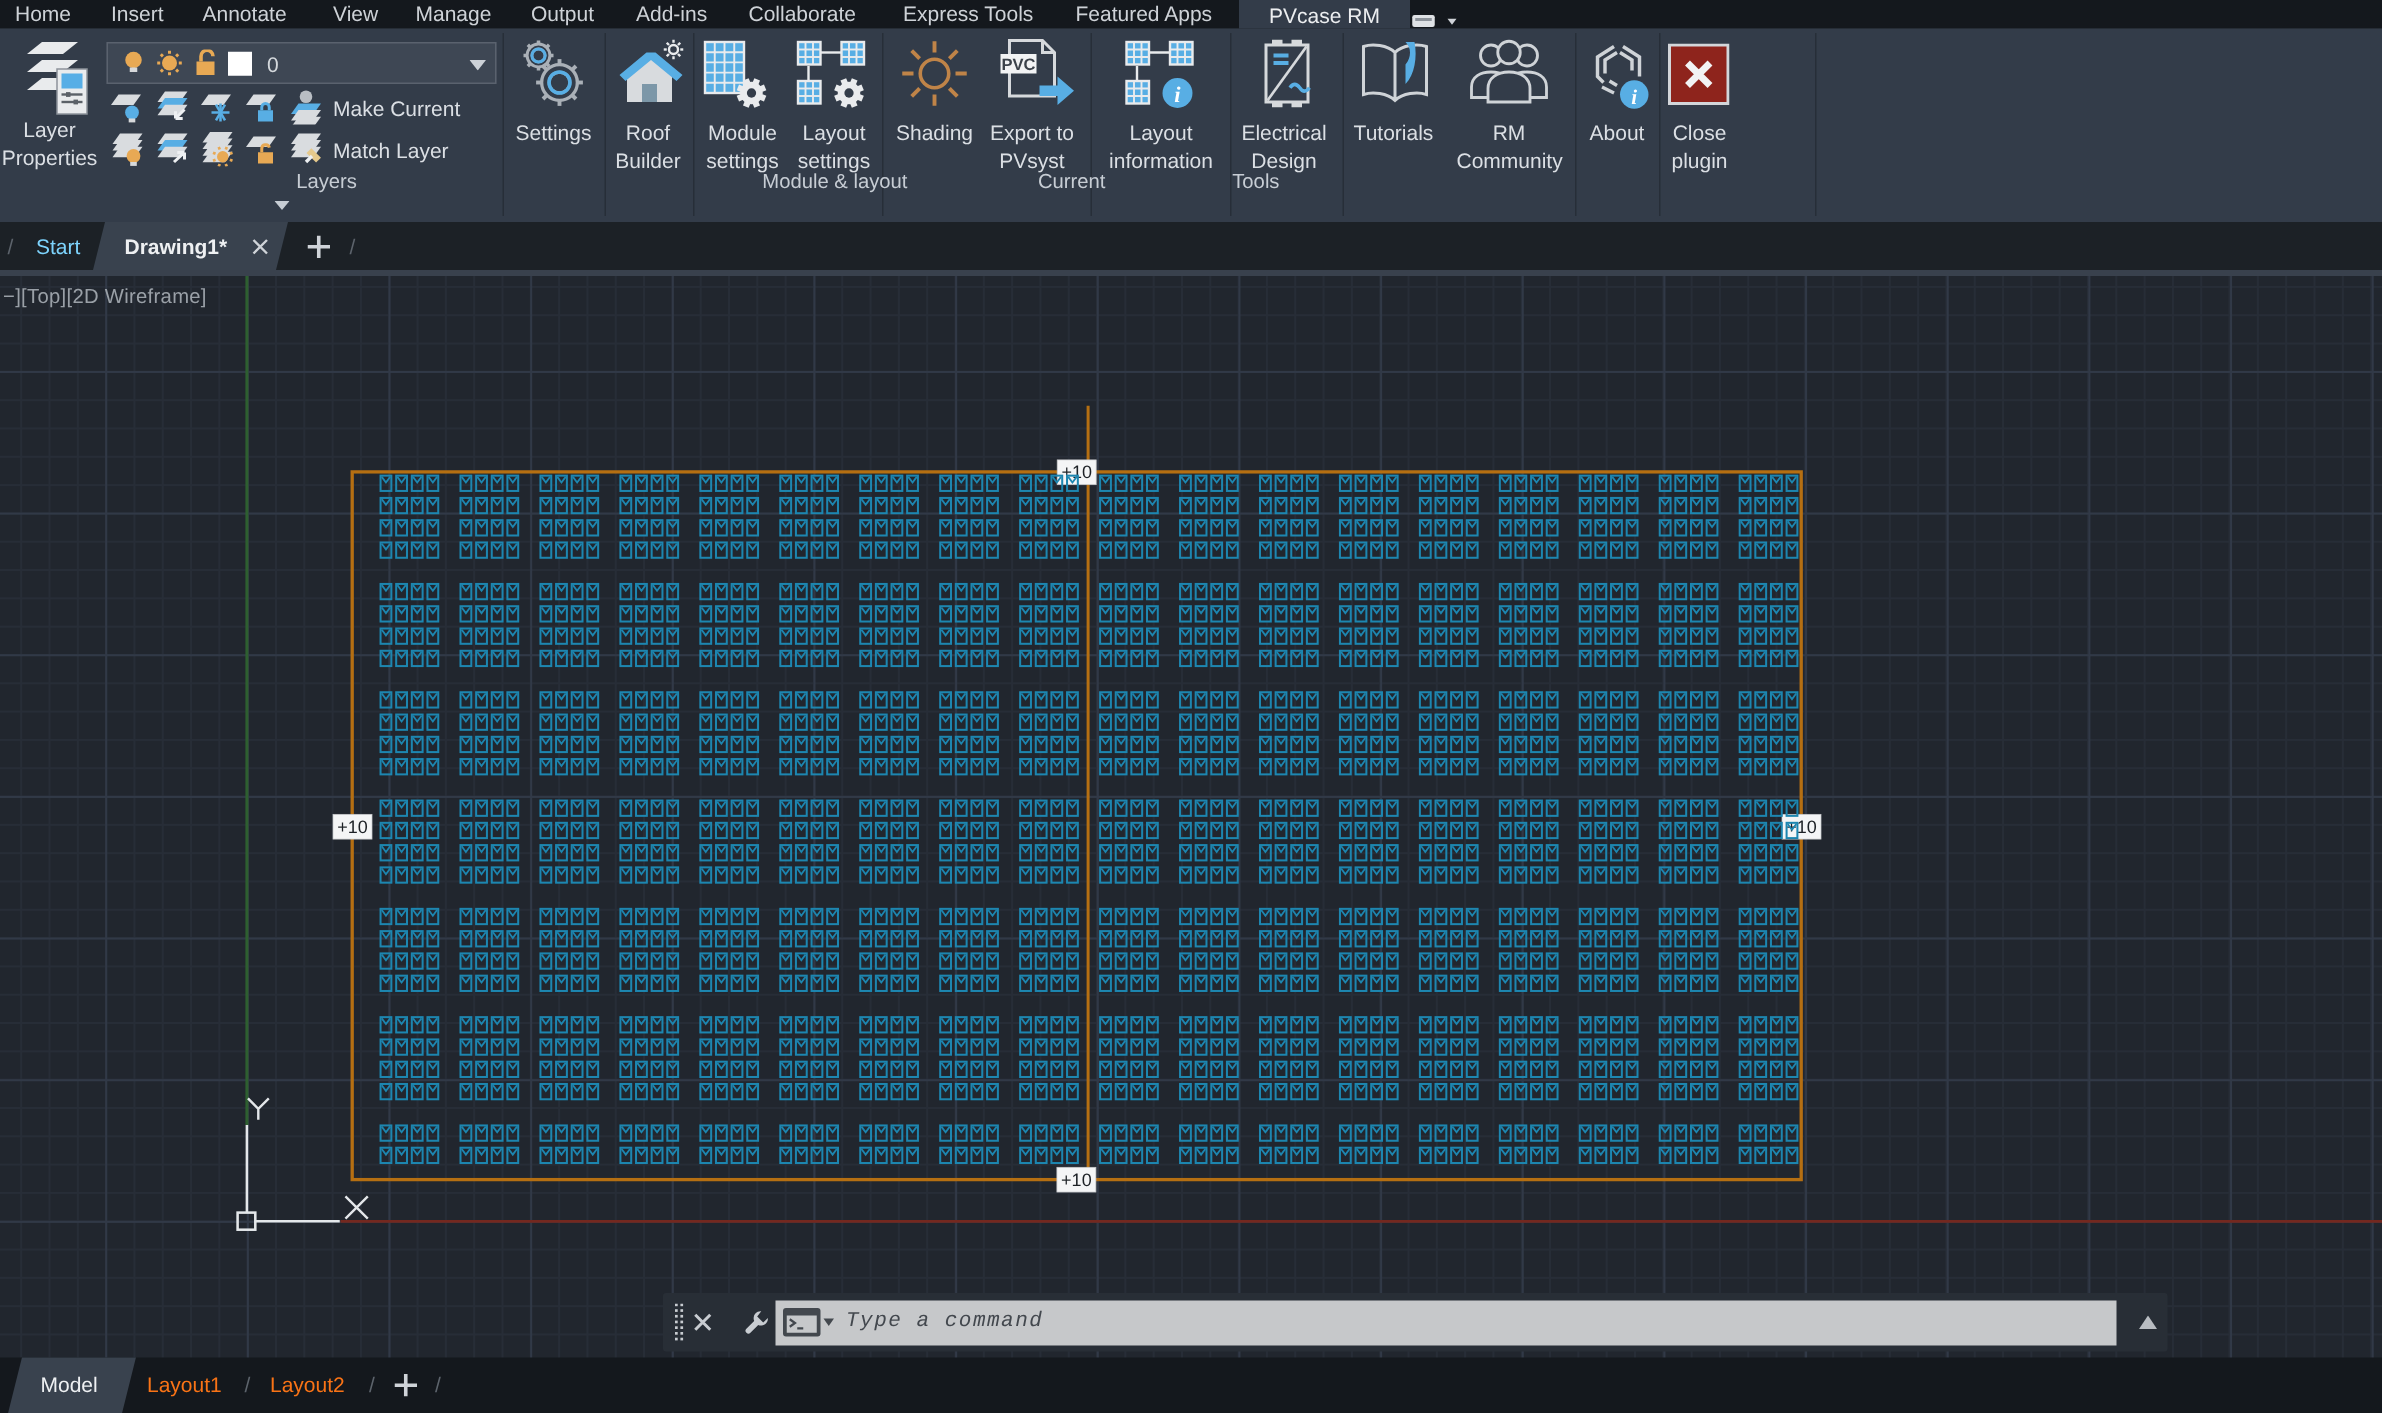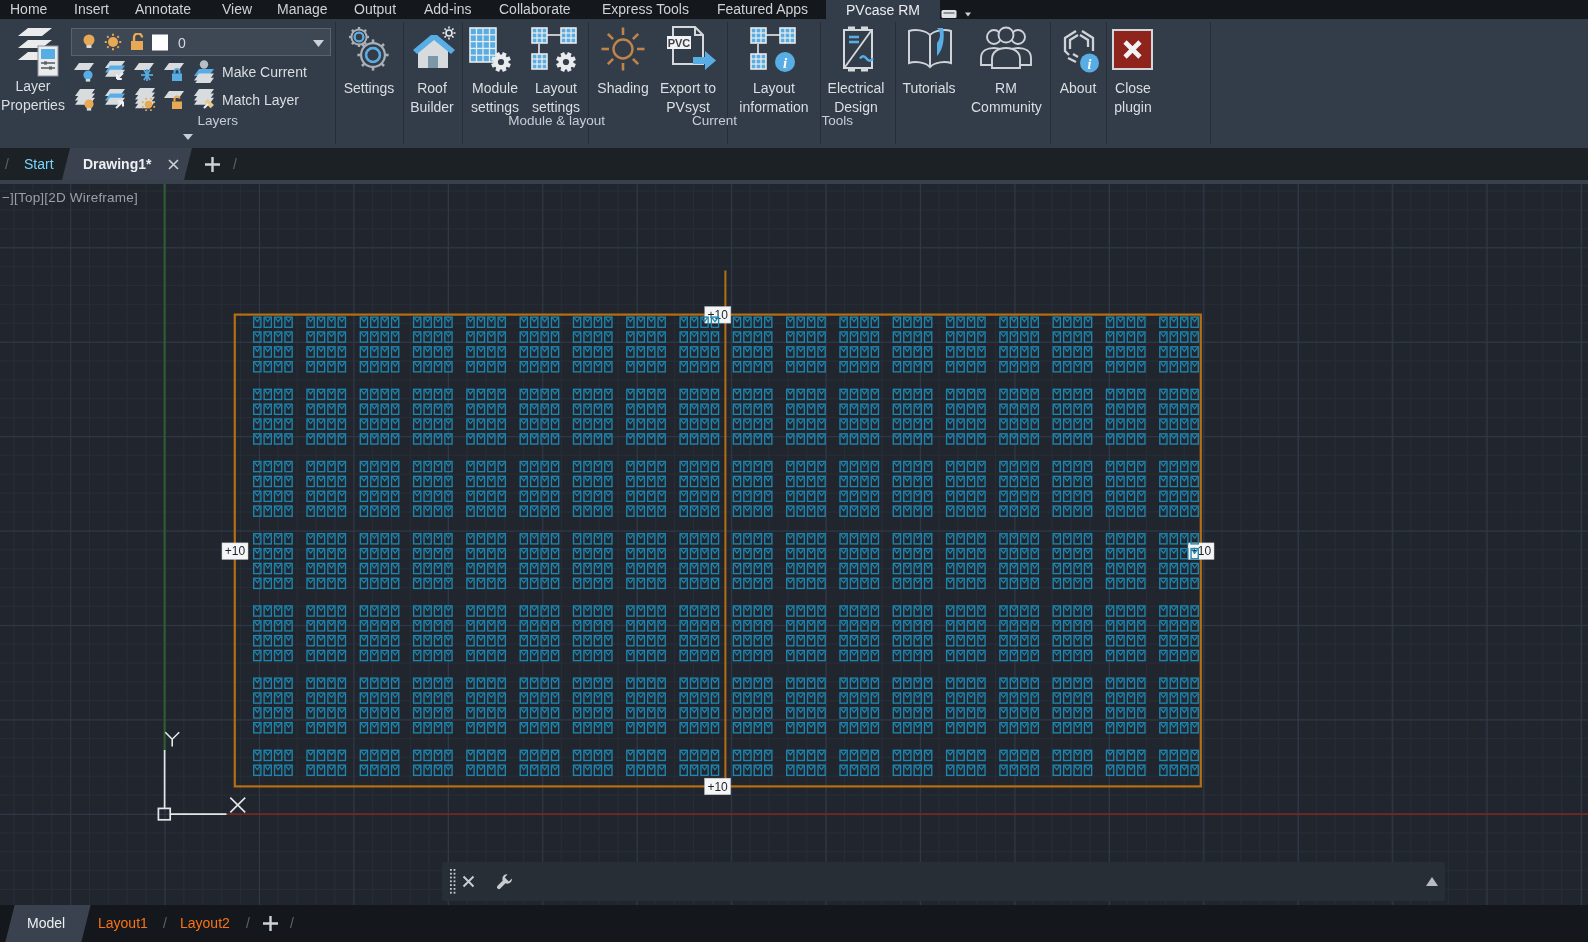--- a/index.html
+++ b/index.html
@@ -605,20 +605,30 @@
       <rect x="3.6" y="19.0" width="1.8" height="1.8" fill="#c8ccd1"></rect>
       <rect x="0.0" y="22.799999999999997" width="1.8" height="1.8" fill="#c8ccd1"></rect>
       <rect x="3.6" y="22.799999999999997" width="1.8" height="1.8" fill="#c8ccd1"></rect>
     </svg>
     <svg style="position:absolute;left:20px;top:13px" width="13" height="13" viewBox="0 0 13 13">
       <path d="M1.5 1.5 L11.5 11.5 M11.5 1.5 L1.5 11.5" stroke="#c8ccd1" stroke-width="2"></path>
     </svg>
     <svg style="position:absolute;left:54px;top:11px" width="17" height="17" viewBox="0 0 17 17">
 <path d="M11.5 1.2 A4.6 4.6 0 0 0 6.8 7.6 L1.6 12.8 A1.9 1.9 0 0 0 4.3 15.5 L9.5 10.3 A4.6 4.6 0 0 0 15.9 5.6 L12.8 8.6 L8.8 4.6 Z" fill="#c8ccd1"></path>
 </svg>
+    <div id="cmdfield">
+      <svg style="position:absolute;left:5px;top:5px" width="34" height="20" viewBox="0 0 34 20">
+<rect x="0" y="0" width="25" height="19" rx="2" fill="#43484e"></rect>
+<rect x="2" y="4.5" width="21" height="12.5" fill="#c6c8ca"></rect>
+<rect x="2" y="4.5" width="21" height="12.5" fill="none" stroke="#43484e" stroke-width="1"></rect>
+<path d="M4.5 7.5 L8 10 L4.5 12.5 M9.5 13.5 L13.5 13.5" stroke="#43484e" stroke-width="1.5" fill="none"></path>
+<path d="M27 7 L34 7 L30.5 12 Z" fill="#43484e"></path>
+</svg>
+      <div style="position:absolute;left:47px;top:6px;font-family:Liberation Mono,monospace;font-style:italic;font-size:14px;letter-spacing:1px;color:#43484e">Type a command</div>
+    </div>
     <svg style="position:absolute;right:7px;top:15px" width="12" height="9" viewBox="0 0 12 9">
       <path d="M6 0 L12 9 L0 9 Z" fill="#b8bcc1"></path>
     </svg>
   </div>
 <div id="bottombar">
     <div style="position:absolute;left:10px;top:0;width:76px;height:37px;background:#39424e;transform:skewX(-14deg)"></div>
     <div class="btab" style="left:27px;font-weight:normal;color:#eef0f2">Model</div>
     <div class="btab" style="left:98px">Layout1</div>
     <div class="btab slash" style="left:163px">/</div>
     <div class="btab" style="left:180px">Layout2</div>

